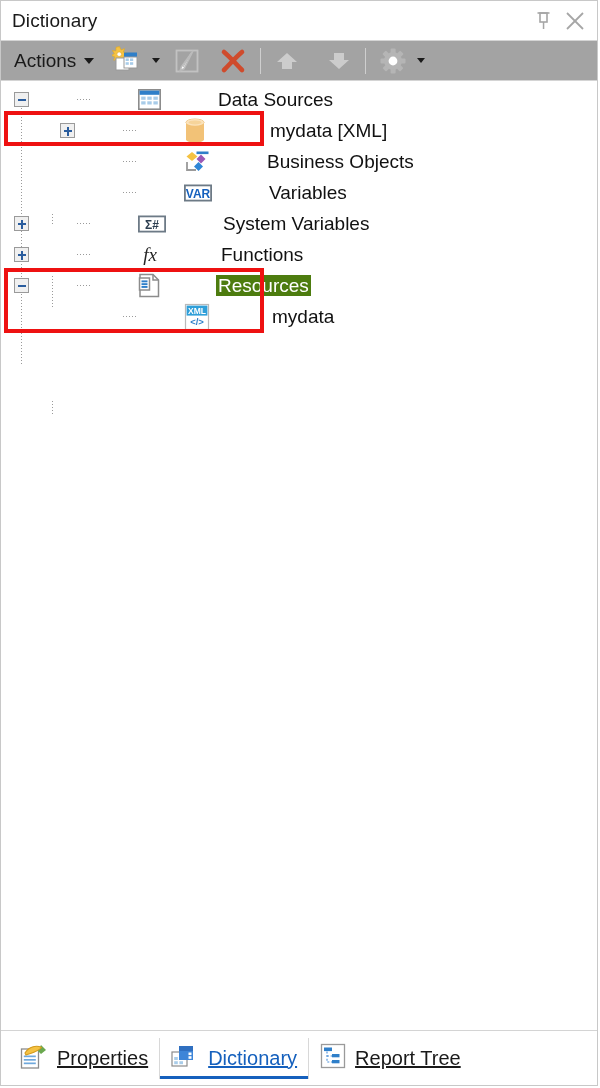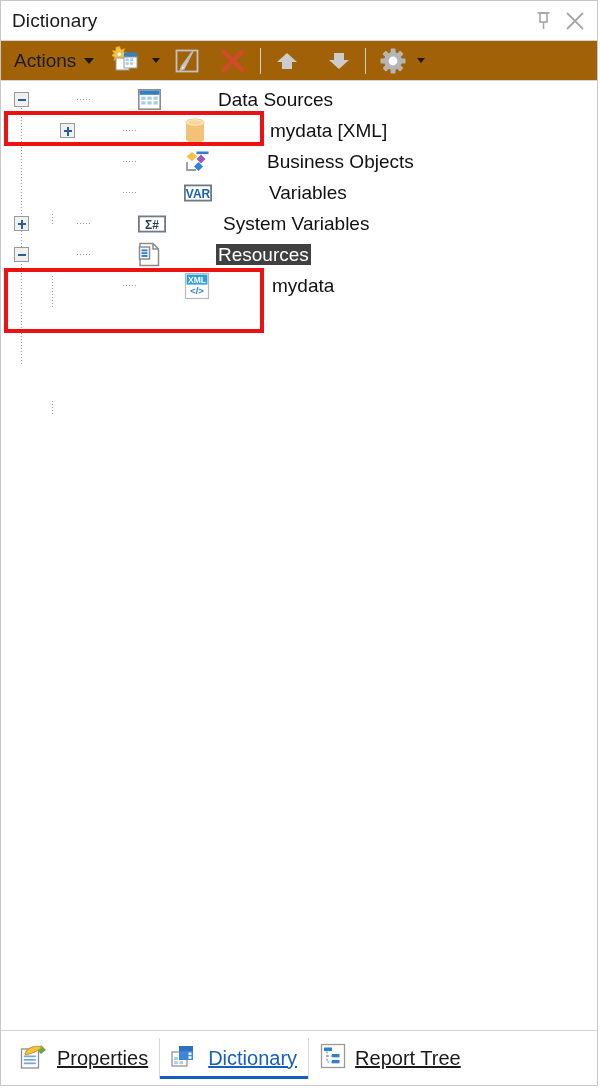--- a/index.html
+++ b/index.html
@@ -63,21 +63,21 @@
     align-items: center;
     justify-content: center;
   }
 
   
   .toolbar {
     flex: 0 0 41px;
     height: 41px;
     border-top: 1px solid #d4d4d4;
     border-bottom: 1px solid #d4d4d4;
-    background: #a16207;
+    background: #a3a3a3;
     display: flex;
     align-items: center;
     padding-left: 9px;
     box-sizing: border-box;
   }
   .actions-btn {
     display: flex;
     align-items: center;
     gap: 8px;
     padding: 2px 6px 2px 4px;
@@ -165,21 +165,21 @@
     justify-content: center;
     margin-right: 7px;
   }
   .node-label {
     font-size: 19px;
     color: #111111;
     line-height: 1;
     padding: 1px 2px;
   }
   .node-label.selected {
-    background: #404040;
+    background: #4d7c0f;
     color: #ffffff;
   }
   .vline {
     position: absolute;
     width: 1px;
     background: repeating-linear-gradient(to bottom, #9a9a9a 0 1px, transparent 1px 3px);
   }
 
   
   .ind-0 { padding-left: 13px; }
@@ -412,20 +412,30 @@
       <div class="dots"></div>
       <div class="node-icon">
         <svg width="28" height="20" viewBox="0 0 28 20">
           <rect x="0.9" y="2.4" width="26.2" height="15.2" fill="#ffffff" stroke="#6d7a86" stroke-width="1.8"></rect>
           <text x="14" y="14.8" font-family="'Liberation Sans',sans-serif" font-size="12" font-weight="bold" fill="#2c3e50" text-anchor="middle">Σ#</text>
         </svg>
       </div>
       <div class="node-label">System Variables</div>
     </div>
 
+    <div class="node ind-0">
+      <div class="toggle plus"></div>
+      <div class="dots"></div>
+      <div class="node-icon" style="margin-right:9px;">
+        <svg width="24" height="22" viewBox="0 0 24 22">
+          <text x="12" y="17" font-family="'Liberation Serif',serif" font-size="19" font-style="italic" fill="#262626" text-anchor="middle">fx</text>
+        </svg>
+      </div>
+      <div class="node-label">Functions</div>
+    </div>
 
     <div class="node ind-0">
       <div class="toggle"></div>
       <div class="dots"></div>
       <div class="node-icon">
         <svg width="23" height="25" viewBox="0 0 23 25">
           <path d="M2 1.5 L15 1.5 L20.5 7 L20.5 23.5 L2 23.5 Z" fill="#ffffff" stroke="#8c8c8c" stroke-width="1.5"></path>
           <path d="M15 1.5 L15 7 L20.5 7" fill="none" stroke="#8c8c8c" stroke-width="1.5"></path>
           <rect x="1.5" y="5" width="10" height="12" fill="#ffffff" stroke="#8c8c8c" stroke-width="1.5"></rect>
           <g fill="#2f7fc9">

